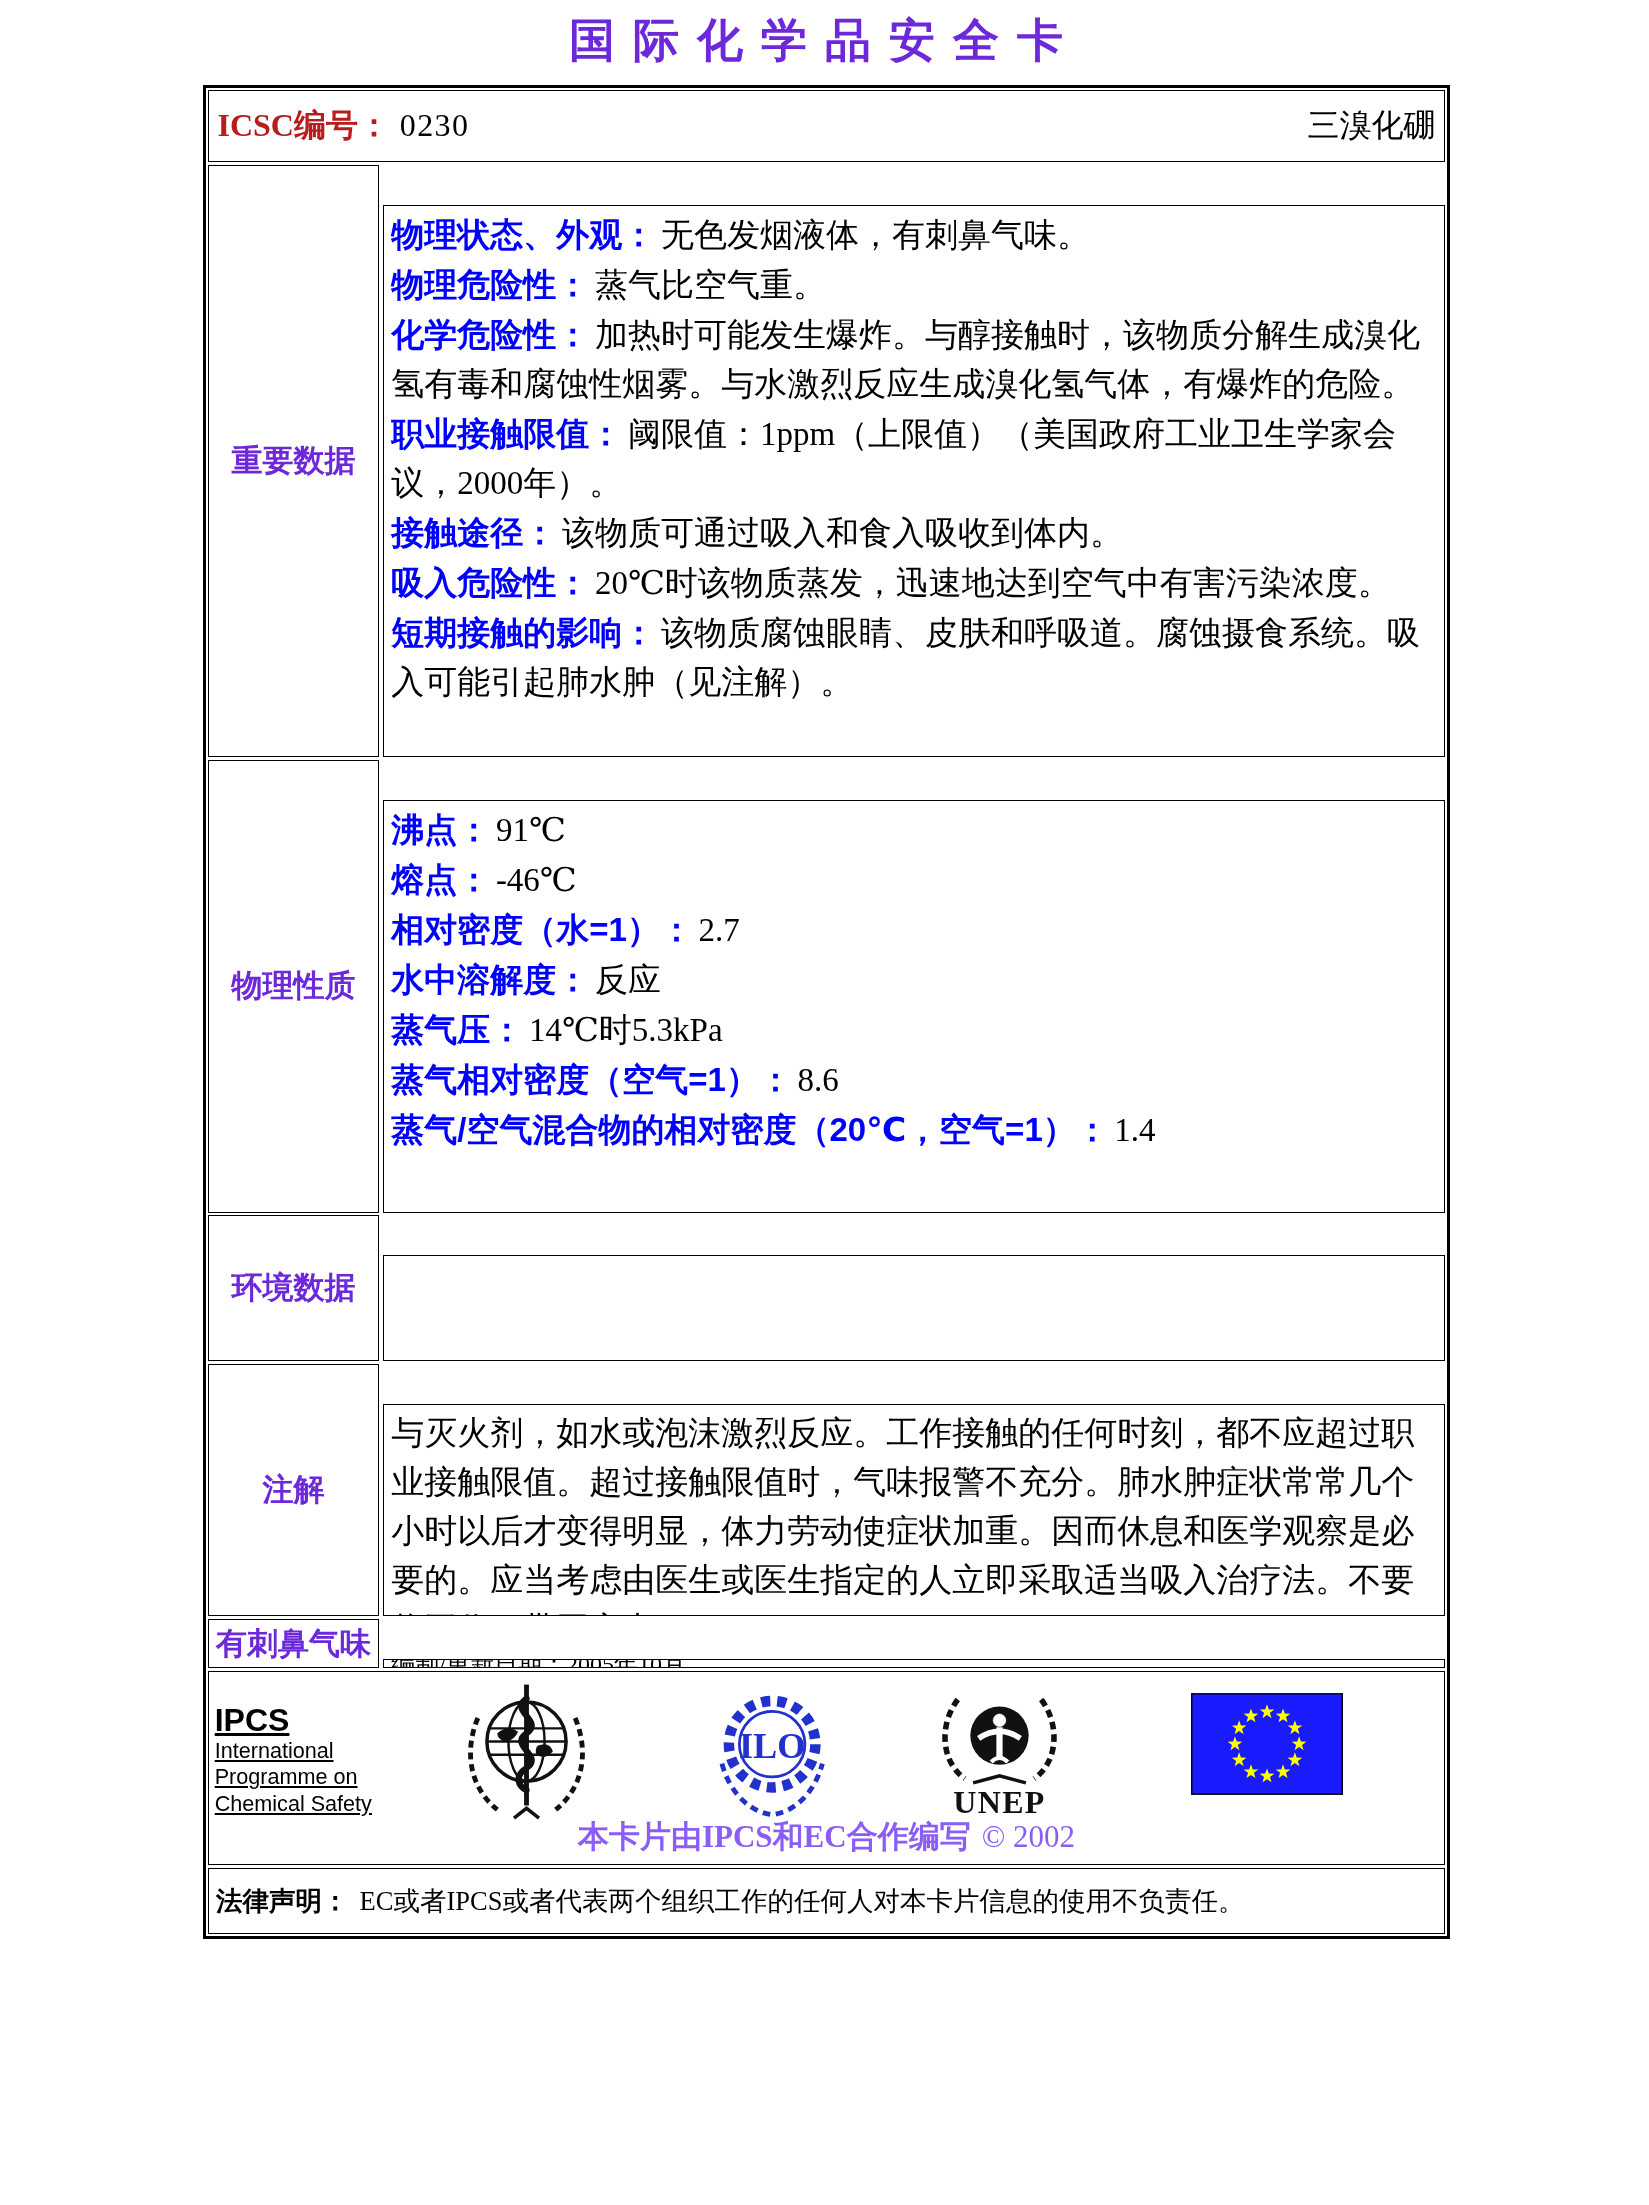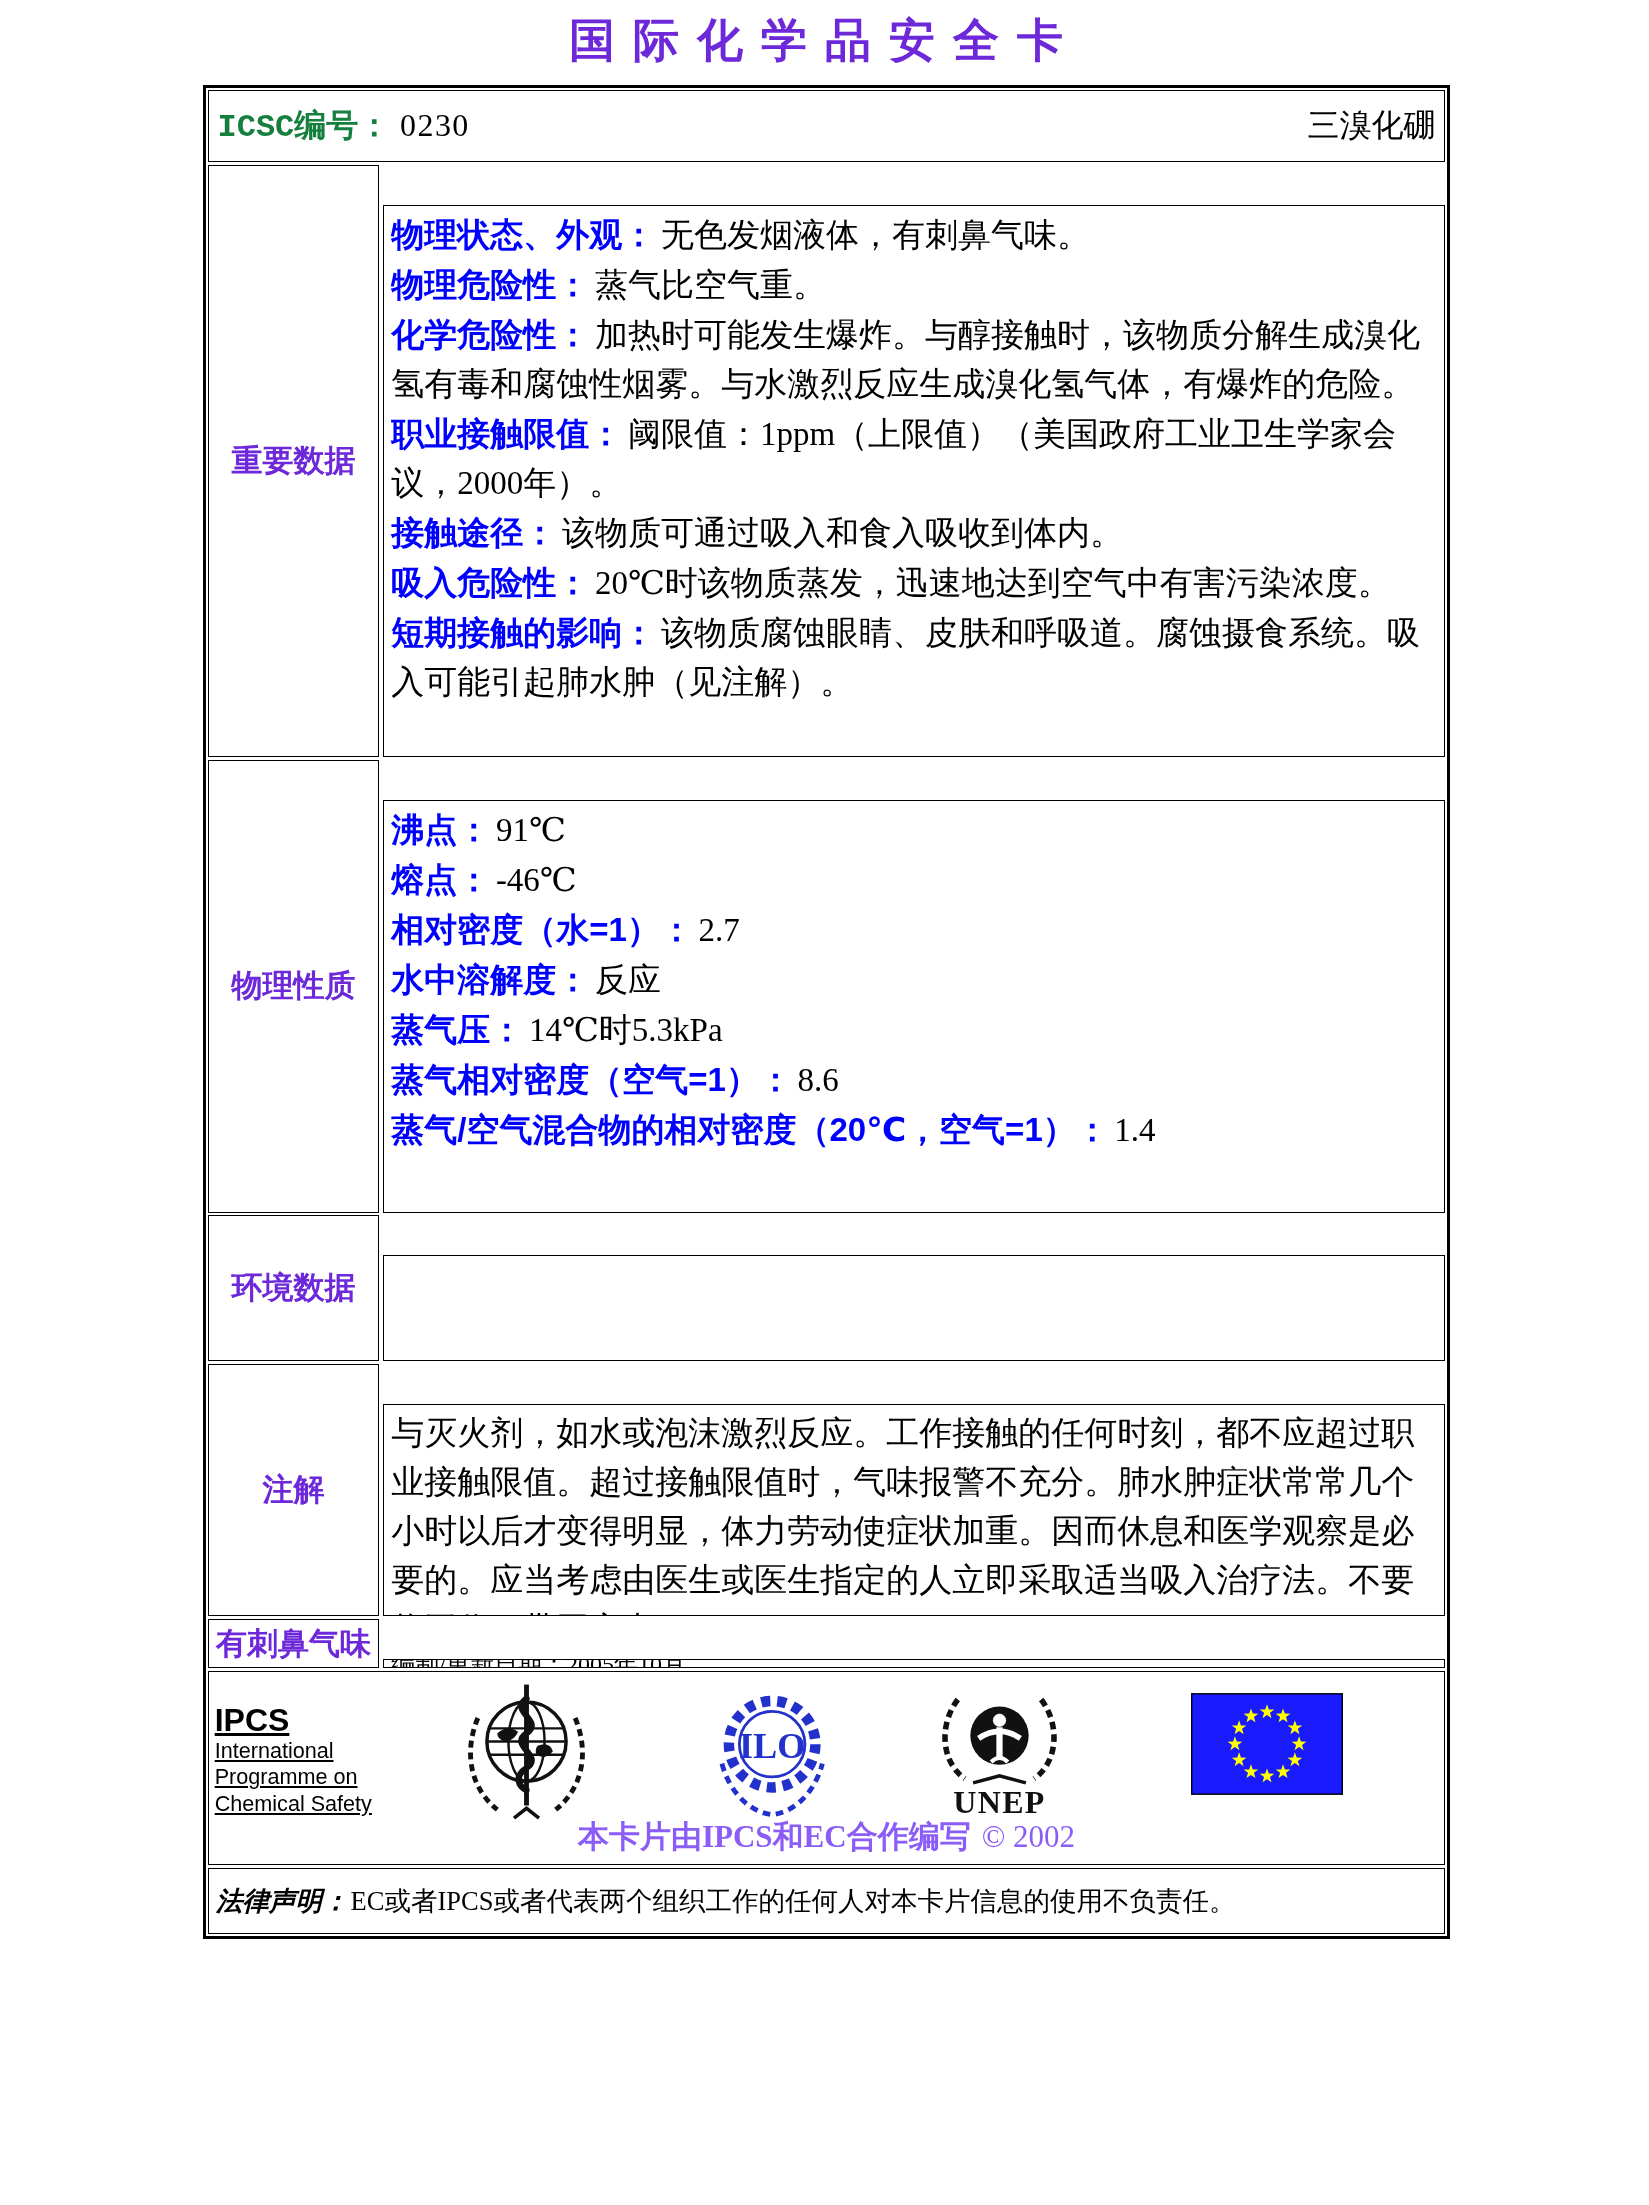--- a/index.html
+++ b/index.html
@@ -16,21 +16,21 @@
     box-sizing:border-box;border:3.5px solid #000;padding:2.1px;
     display:flex;flex-direction:column;gap:2.8px;background:#fff;
   }
   .row{display:flex;gap:4.2px;}
   .cell{border:1.4px solid #000;box-sizing:border-box;background:#fff;}
 
   .r1{height:72px}.r2{height:592px}.r3{height:453px}.r4{height:146px}
   .r5{height:252px}.r6{height:49px}.r7{height:194px}.r8{height:66px}
 
   .header-cell{flex:1;display:flex;justify-content:space-between;align-items:center;padding:0 8.4px;font-size:32px;}
-  .blue{color:#15803d;font-family:Liberation Mono, monospace;font-weight:bold;}
+  .blue{color:#b91c1c;font-family:Liberation Serif, serif;font-weight:bold;}
   .hnum{margin-left:9.8px;letter-spacing:1.4px;}
 
   .label-cell{
     flex:0 0 171px;display:flex;align-items:center;justify-content:center;
     color:#6d28d9;font-family:"Liberation Sans","DejaVu Sans",sans-serif;
     font-weight:bold;font-size:31px;
   }
   .content-cell{flex:1;padding:4.2px 7px;font-size:33px;line-height:49px;overflow:hidden;margin-top:40px;}
   .item{margin:0;}
   .lbl{color:#0000ff;font-family:"Liberation Sans","DejaVu Sans",sans-serif;font-weight:bold;margin-right:5.6px;}
@@ -44,21 +44,21 @@
   .logo{position:absolute;}
   .who-logo{left:248px;top:7px;}
   .ilo-logo{left:492px;top:8.4px;}
   .unep-logo{left:721px;top:8.4px;}
   .eu-flag{left:982px;top:21.6px;}
   .credit-line{position:absolute;left:0;right:0;top:144px;text-align:center;font-size:31px;color:#8b5cf6;}
   .credit-bold{font-weight:bold;}
   .credit-year{margin-left:11px;}
 
   .legal-cell{flex:1;display:flex;align-items:center;padding:0 7px;font-size:26.5px;}
-  .legal-lbl{color:#000;font-family:"Liberation Sans","DejaVu Sans",sans-serif;font-weight:bold;margin-right:2px;white-space:nowrap;font-style:italic;}
+  .legal-lbl{color:#000;font-family:"Liberation Sans","DejaVu Sans",sans-serif;font-weight:bold;margin-right:11px;white-space:nowrap;}
 </style>
 </head>
 <body>
 
 <h1 class="page-title">国际化学品安全卡</h1>
 
 <div class="card">
 
   <div class="row r1">
     <div class="cell header-cell">

